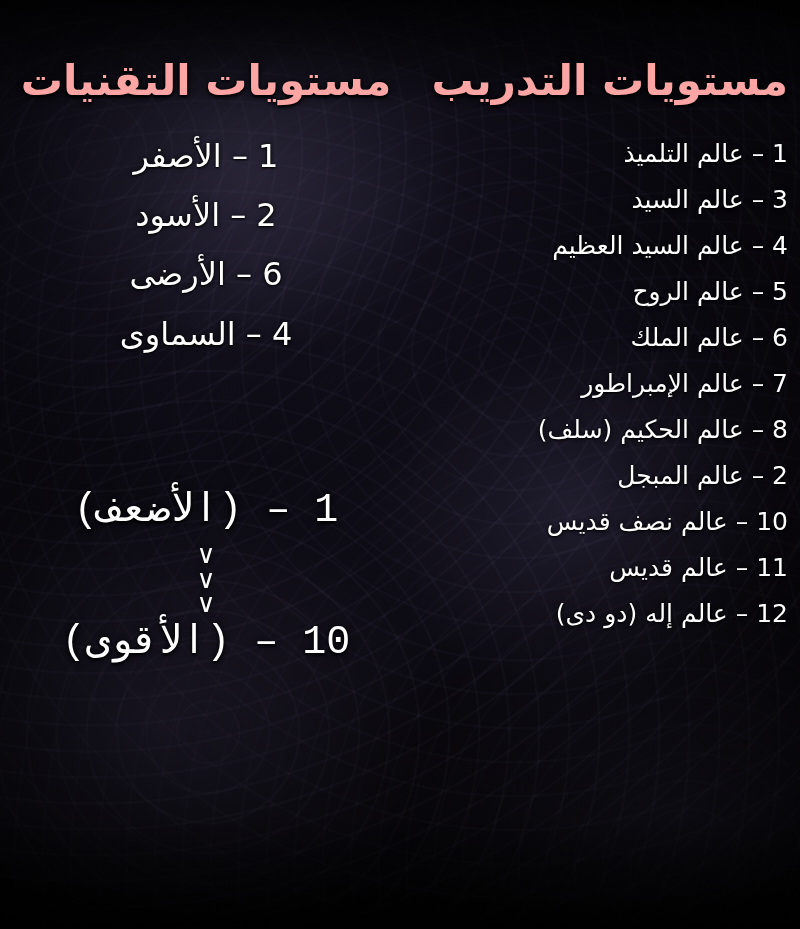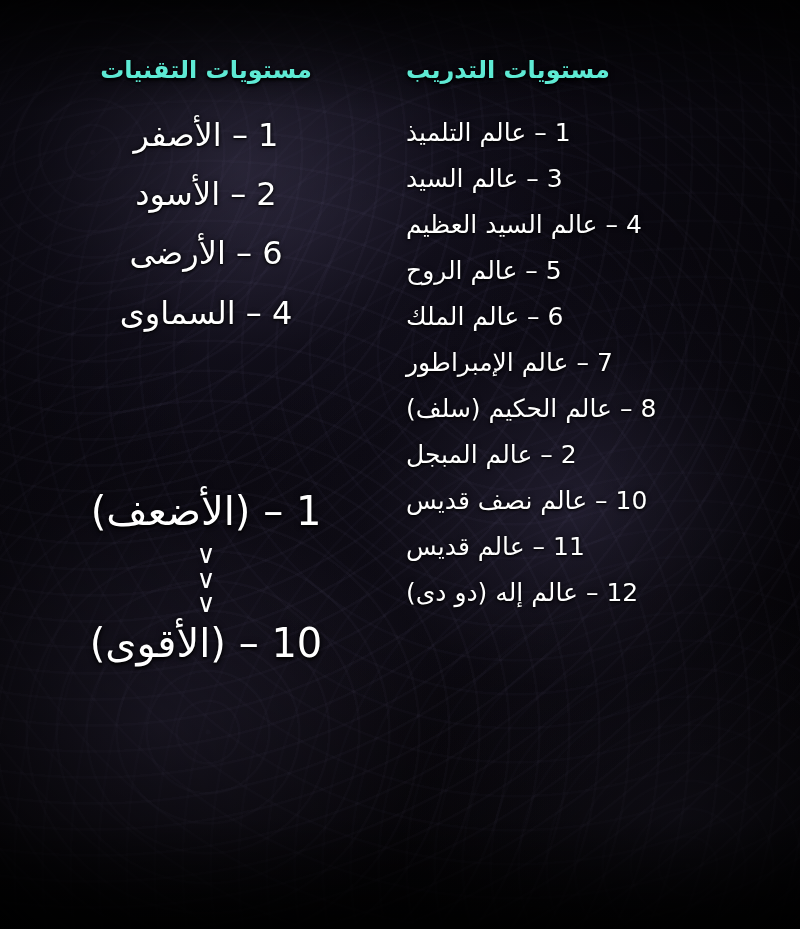--- a/index.html
+++ b/index.html
@@ -53,43 +53,43 @@
     pointer-events: none;
   }
 
   
   .content {
     position: absolute;
     inset: 0;
   }
 
   .heading {
-    color: #5eead4;
-    font-size: 24px;
+    color: #fca5a5;
+    font-size: 42px;
     font-weight: bold;
     letter-spacing: 0.5px;
     text-shadow: 0 0 6px rgba(0,0,0,0.9), 0 2px 3px rgba(0,0,0,0.95);
     white-space: nowrap;
   }
 
   .item {
     color: #ffffff;
     font-size: 25px;
     line-height: 1.32;
     text-shadow: 0 0 5px rgba(0,0,0,0.9), 0 1px 2px rgba(0,0,0,0.95);
     white-space: nowrap;
   }
 
   
   .col-training {
     position: absolute;
     top: 56px;
-    right: 22px;
+    right: 12px;
     width: 372px;
-    text-align: left;
+    text-align: right;
   }
   .col-training .heading {
     margin-bottom: 32px;
   }
   .col-training .item {
     margin-bottom: 13px;
   }
 
   
   .col-tech {
@@ -117,20 +117,21 @@
   }
   .col-grades .heading {
     margin-bottom: 26px;
   }
   .grade-line {
     color: #ffffff;
     font-size: 40px;
     line-height: 1.05;
     text-shadow: 0 0 6px rgba(0,0,0,0.9), 0 2px 3px rgba(0,0,0,0.95);
     white-space: nowrap;
+    font-family: Liberation Mono, monospace;
   }
   .arrows {
     margin: 10px 0 6px;
   }
   .arrow {
     display: block;
     color: #ffffff;
     font-size: 26px;
     line-height: 0.95;
     text-shadow: 0 0 5px rgba(0,0,0,0.9);

